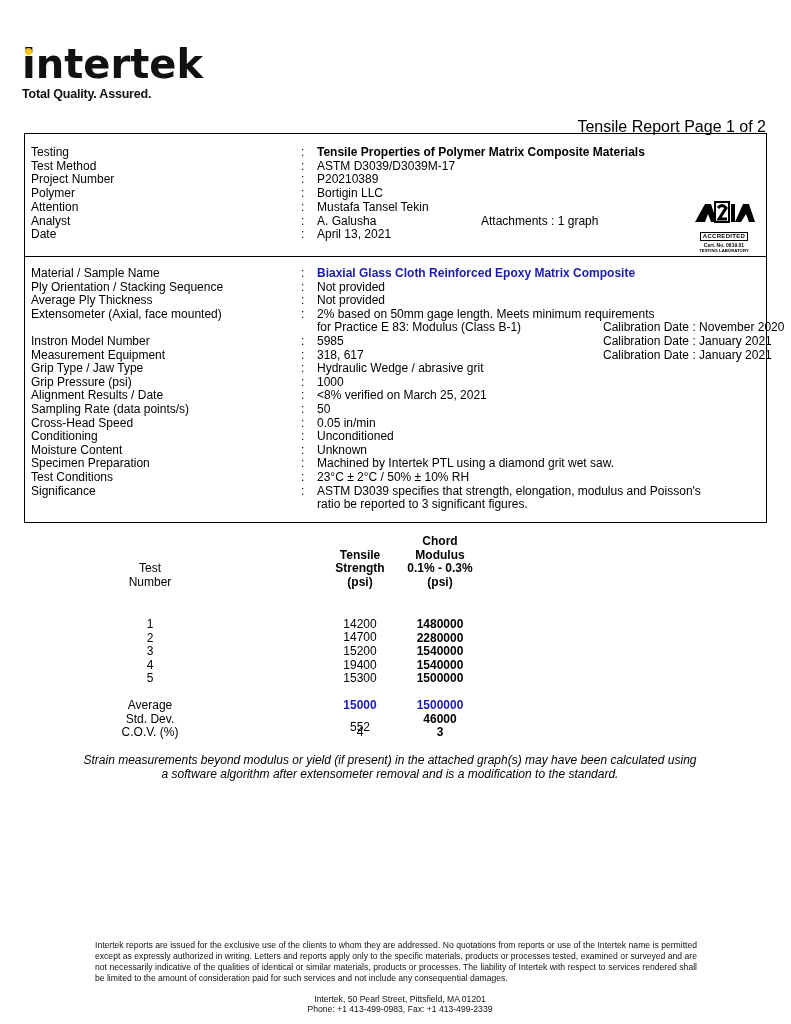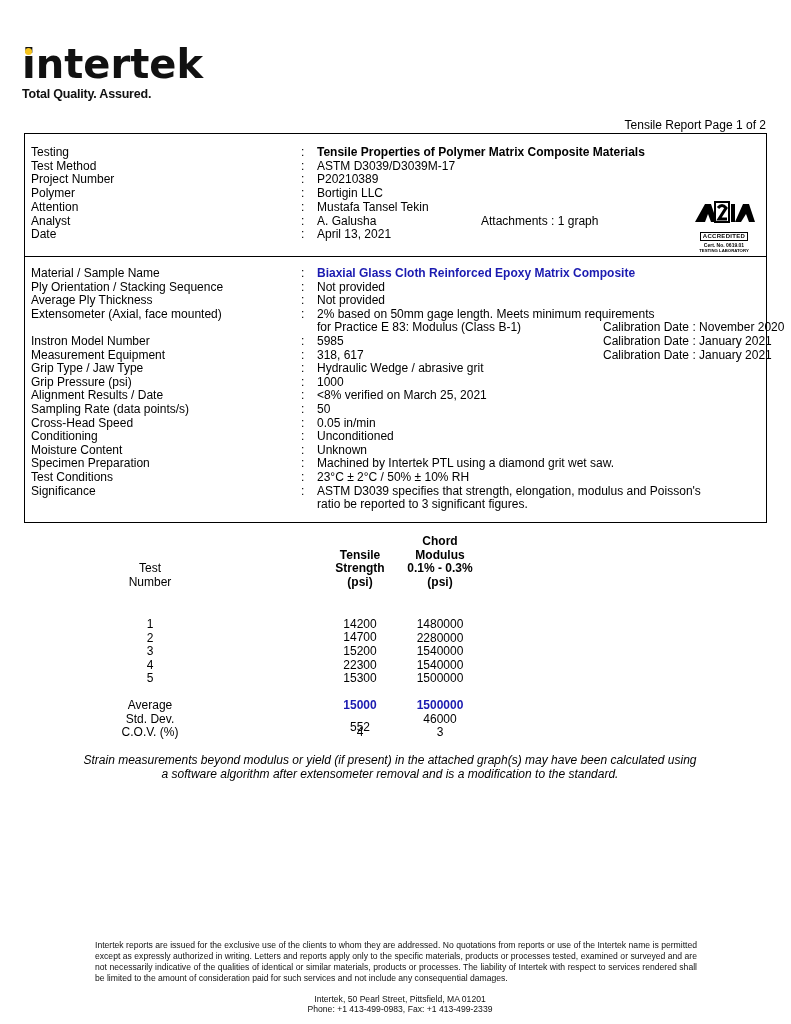--- a/index.html
+++ b/index.html
@@ -15,21 +15,21 @@
   }
   .logo-dot {
     position: absolute; left: 3px; top: 4px; width: 7px; height: 7px;
     border-radius: 50%; background: #f7c51e;
   }
   .logo-tag {
     font-family: "Liberation Sans", sans-serif; font-weight: bold;
     font-size: 12.5px; margin-top: 3px; color: #111; letter-spacing: -0.2px;
   }
   .page-label {
-    position: absolute; right: 25px; top: 118px; font-size: 12px;
+    position: absolute; right: 25px; top: 118px; font-size: 16px;
   }
   .box {
     position: absolute; left: 24px; width: 743px; border: 1.3px solid #000;
     box-sizing: border-box;
   }
   .box1 { top: 133px; height: 124px; }
   .box2 { top: 257px; height: 266px; border-top: none; padding-left: 31px; }
   .row { position: absolute; left: 6px; font-size: 12px; line-height: 13.6px; white-space: nowrap; }
   .lbl { position: absolute; left: 0; }
   .colon { position: absolute; left: 270px; }
@@ -40,21 +40,21 @@
   .attach { position: absolute; left: 450px; }
   .a2la { position: absolute; left: 664px; top: 66px; width: 70px; height: 50px; text-align: center; }
   .a2la svg { display: block; margin: 0 auto; }
   .acc-box { display: inline-block; border: 1.4px solid #000; font-size: 6px; font-weight: bold; padding: 0 2px; line-height: 7px; letter-spacing: 0.3px; }
   .acc-small { font-size: 5px; font-weight: bold; line-height: 6px; }
 
   .results { position: absolute; left: 0; top: 535px; width: 791px; }
   .rt { position: absolute; font-size: 12px; line-height: 13.6px; text-align: center; }
   .col-test { left: 110px; width: 80px; }
   .col-ts { left: 325px; width: 70px; }
-  .col-cm { left: 400px; width: 80px; }
+  .col-cm { left: 400px; width: 80px; font-weight: bold; }
   .hdr { font-weight: bold; }
 
   .note {
     position: absolute; left: 80px; width: 620px; top: 753px;
     text-align: center; font-style: italic; font-size: 12px; line-height: 14px;
   }
   .disclaimer {
     position: absolute; left: 95px; width: 602px; top: 940px;
     font-size: 8.6px; line-height: 11px; text-align: justify; color: #111;
   }
@@ -232,21 +232,21 @@
     <div class="rt col-test" style="top: 83px;">1</div>
     <div class="rt col-ts" style="top: 83px;">14200</div>
     <div class="rt col-cm" style="top: 83px;">1480000</div>
     <div class="rt col-test" style="top: 96.6px;">2</div>
     <div class="rt col-ts" style="top: 96px;">14700</div>
     <div class="rt col-cm" style="top: 96.6px;">2280000</div>
     <div class="rt col-test" style="top: 110.2px;">3</div>
     <div class="rt col-ts" style="top: 110.2px;">15200</div>
     <div class="rt col-cm" style="top: 110.2px;">1540000</div>
     <div class="rt col-test" style="top: 123.8px;">4</div>
-    <div class="rt col-ts" style="top: 123.8px;">22300</div>
+    <div class="rt col-ts" style="top: 123.8px;">19400</div>
     <div class="rt col-cm" style="top: 123.8px;">1540000</div>
     <div class="rt col-test" style="top: 137.4px;">5</div>
     <div class="rt col-ts" style="top: 137.4px;">15300</div>
     <div class="rt col-cm" style="top: 137.4px;">1500000</div>
     <div class="rt col-test" style="top: 164px;">Average</div>
     <div class="rt col-ts hdr" style="top: 164px; color: rgb(26, 26, 176);">15000</div>
     <div class="rt col-cm hdr" style="top: 164px; color: rgb(26, 26, 176);">1500000</div>
     <div class="rt col-test" style="top: 177.6px;">Std. Dev.</div>
     <div class="rt col-ts" style="top: 186px;">552</div>
     <div class="rt col-cm" style="top: 177.6px;">46000</div>

